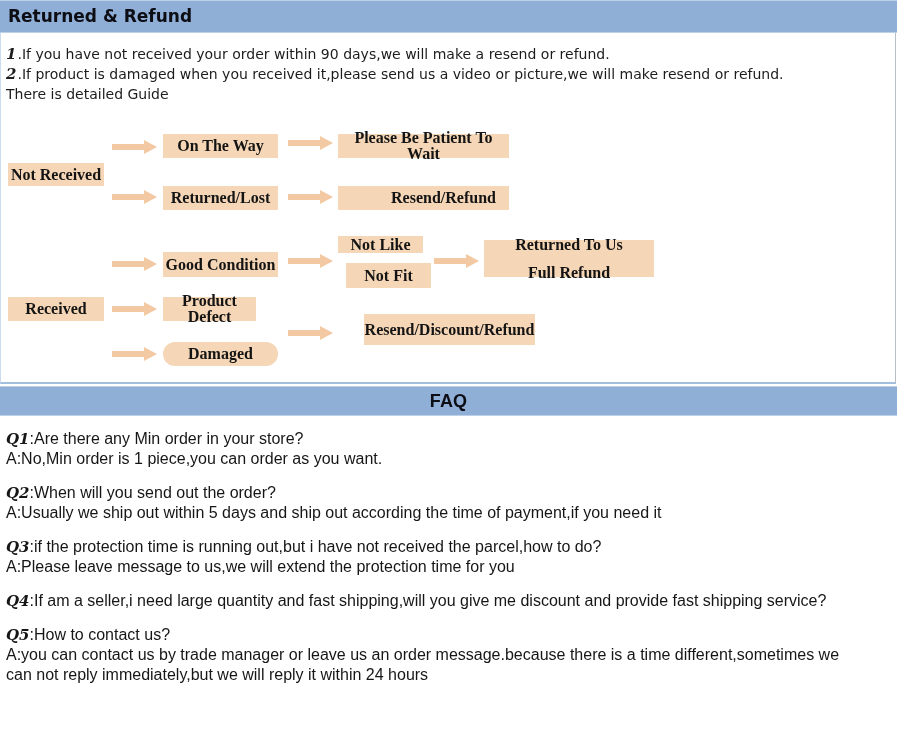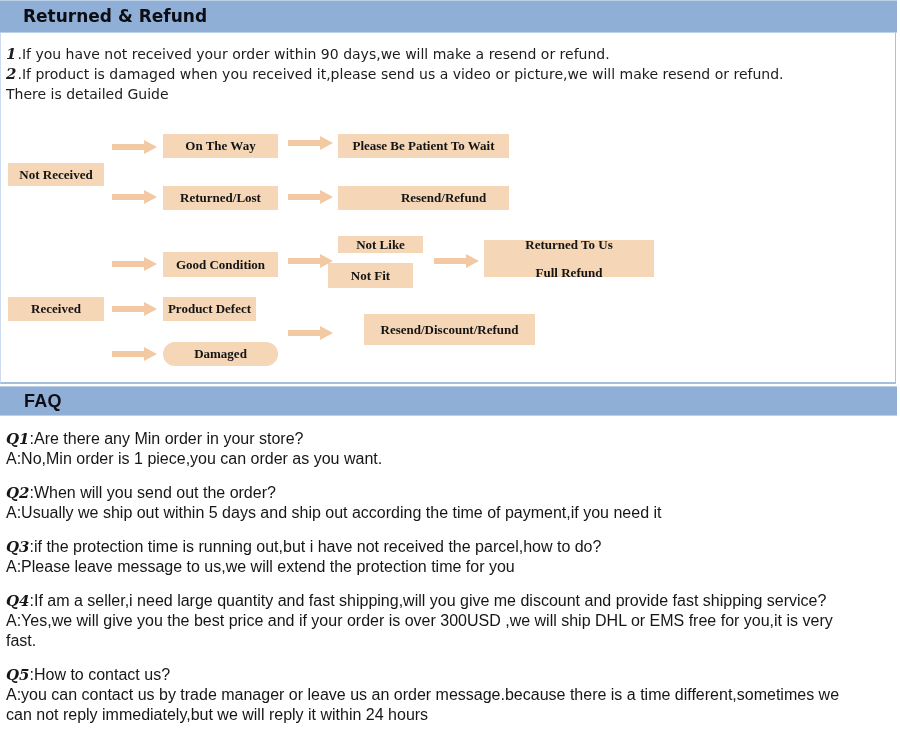--- a/index.html
+++ b/index.html
@@ -8,24 +8,24 @@
     background:#ffffff;font-family:"DejaVu Sans",sans-serif;
   }
   
   .bar{
     position:absolute;left:0;width:897px;box-sizing:border-box;
     background:var(--header-blue,#90afd7);
     border-top:1px solid var(--bar-edge,#bcd0e8);
     border-bottom:1px solid var(--bar-edge,#bcd0e8);
     color:#0d0d14;
   }
-  .bar1{top:0;height:33px;line-height:31px;padding-left:23px;
+  .bar1{top:0;height:33px;line-height:31px;padding-left:8px;
         font-family:"DejaVu Sans",sans-serif;font-weight:bold;font-size:17px;}
-  .bar2{top:386px;height:30px;line-height:28px;padding-left:24px;
-        font-family:"Liberation Sans",sans-serif;font-weight:bold;font-size:18px;letter-spacing:.2px;}
+  .bar2{top:386px;height:30px;line-height:28px;padding-left:0;
+        font-family:"Liberation Sans",sans-serif;font-weight:bold;font-size:18px;letter-spacing:.2px;text-align:center;}
   
   .section1-box{
     position:absolute;top:33px;left:0;width:896px;height:351px;box-sizing:border-box;
     border-left:1px solid #ccdcee;
     border-right:1px solid #b9bfc6;
     border-bottom:2px solid var(--section-border,#a2bfde);
     background:#fff;
   }
   .intro{
     position:absolute;left:6px;top:44px;width:870px;
@@ -34,21 +34,21 @@
   .qnum{
     font-family:"DejaVu Serif",serif;font-weight:bold;font-style:italic;
     font-size:15px;margin-right:1px;
   }
   
   .fn{
     position:absolute;box-sizing:border-box;
     background:var(--node-peach,#f5d6b6);
     display:flex;flex-direction:column;align-items:center;justify-content:center;
     text-align:center;color:#141414;
-    font-family:"Liberation Serif",serif;font-weight:bold;font-size:13px;line-height:16px;
+    font-family:"Liberation Serif",serif;font-weight:bold;font-size:16px;line-height:16px;
   }
   .arr{position:absolute;width:45px;height:14px;}
   .arr::before{
     content:"";position:absolute;left:0;top:4px;width:32px;height:6px;
     background:var(--arrow-peach,#f3c9a4);
   }
   .arr::after{
     content:"";position:absolute;left:32px;top:0;width:0;height:0;
     border-left:13px solid var(--arrow-peach,#f3c9a4);
     border-top:7px solid transparent;border-bottom:7px solid transparent;
@@ -80,21 +80,21 @@
   <div>There is detailed Guide</div>
 </div>
 
 <div class="fn" style="left:8px;top:163px;width:96px;height:23px;">Not Received</div>
 <div class="fn" style="left:163px;top:134px;width:115px;height:24px;">On The Way</div>
 <div class="fn" style="left:338px;top:134px;width:171px;height:24px;">Please Be Patient To Wait</div>
 <div class="fn" style="left:163px;top:186px;width:115px;height:24px;">Returned/Lost</div>
 <div class="fn" style="left:338px;top:186px;width:171px;height:24px;padding-left:40px;">Resend/Refund</div>
 <div class="fn" style="left:338px;top:236px;width:85px;height:17px;">Not Like</div>
 <div class="fn" style="left:163px;top:252px;width:115px;height:25px;">Good Condition</div>
-<div class="fn" style="left:328px;top:263px;width:85px;height:25px;">Not Fit</div>
+<div class="fn" style="left:346px;top:263px;width:85px;height:25px;">Not Fit</div>
 <div class="fn" style="left:484px;top:240px;width:170px;height:37px;gap:12px;">
   <span>Returned To Us</span>
   <span>Full Refund</span>
 </div>
 <div class="fn" style="left:8px;top:297px;width:96px;height:24px;">Received</div>
 <div class="fn" style="left:163px;top:297px;width:93px;height:24px;">Product Defect</div>
 <div class="fn" style="left:338px;top:314px;width:171px;height:31px;margin-left:26px;">Resend/Discount/Refund</div>
 <div class="fn" style="left:163px;top:342px;width:115px;height:24px;border-radius:12px;">Damaged</div>
 
 <div class="arr" style="left:112px;top:140px;"></div>
@@ -120,19 +120,18 @@
   <div class="faq-item">
     <p><span class="qlab">Q2</span><span>:When will you send out the order?</span></p>
     <p>A:Usually we ship out within 5 days and ship out according the time of payment,if you need it</p>
   </div>
   <div class="faq-item">
     <p><span class="qlab">Q3</span><span>:if the protection time is running out,but i have not received the parcel,how to do?</span></p>
     <p>A:Please leave message to us,we will extend the protection time for you</p>
   </div>
   <div class="faq-item">
     <p><span class="qlab">Q4</span><span>:If am a seller,i need large quantity and fast shipping,will you give me discount and provide fast shipping service?</span></p>
-    <p>A:Yes,we will give you the best price and if your order is over 300USD ,we will ship DHL or EMS free for you,it is very fast.</p>
   </div>
   <div class="faq-item">
     <p><span class="qlab">Q5</span><span>:How to contact us?</span></p>
     <p>A:you can contact us by trade manager or leave us an order message.because there is a time different,sometimes we can not reply immediately,but we will reply it within 24 hours</p>
   </div>
 </div>
 
 </body></html>

